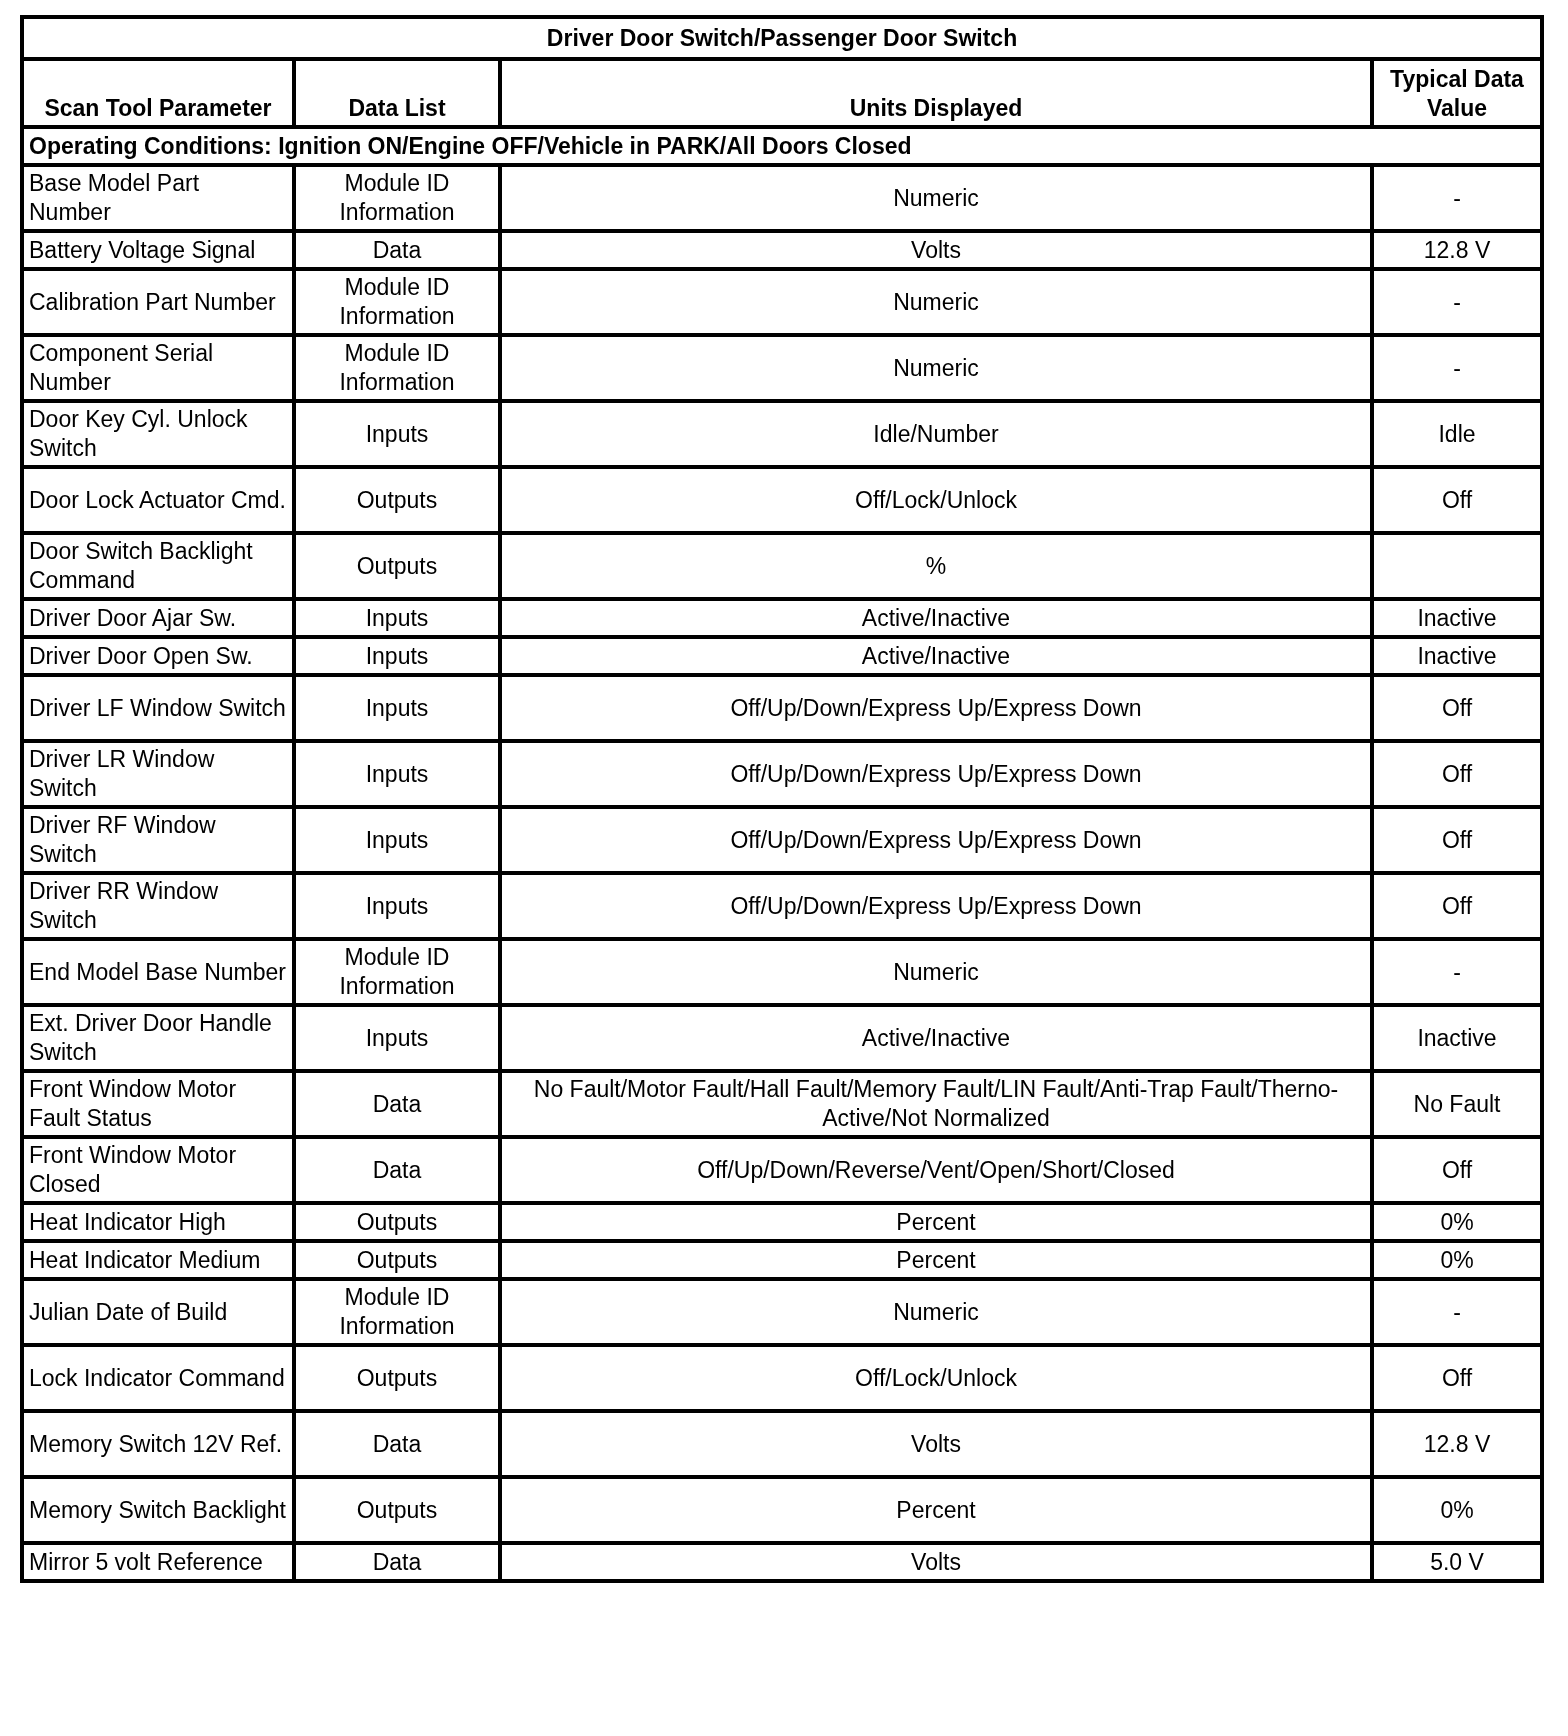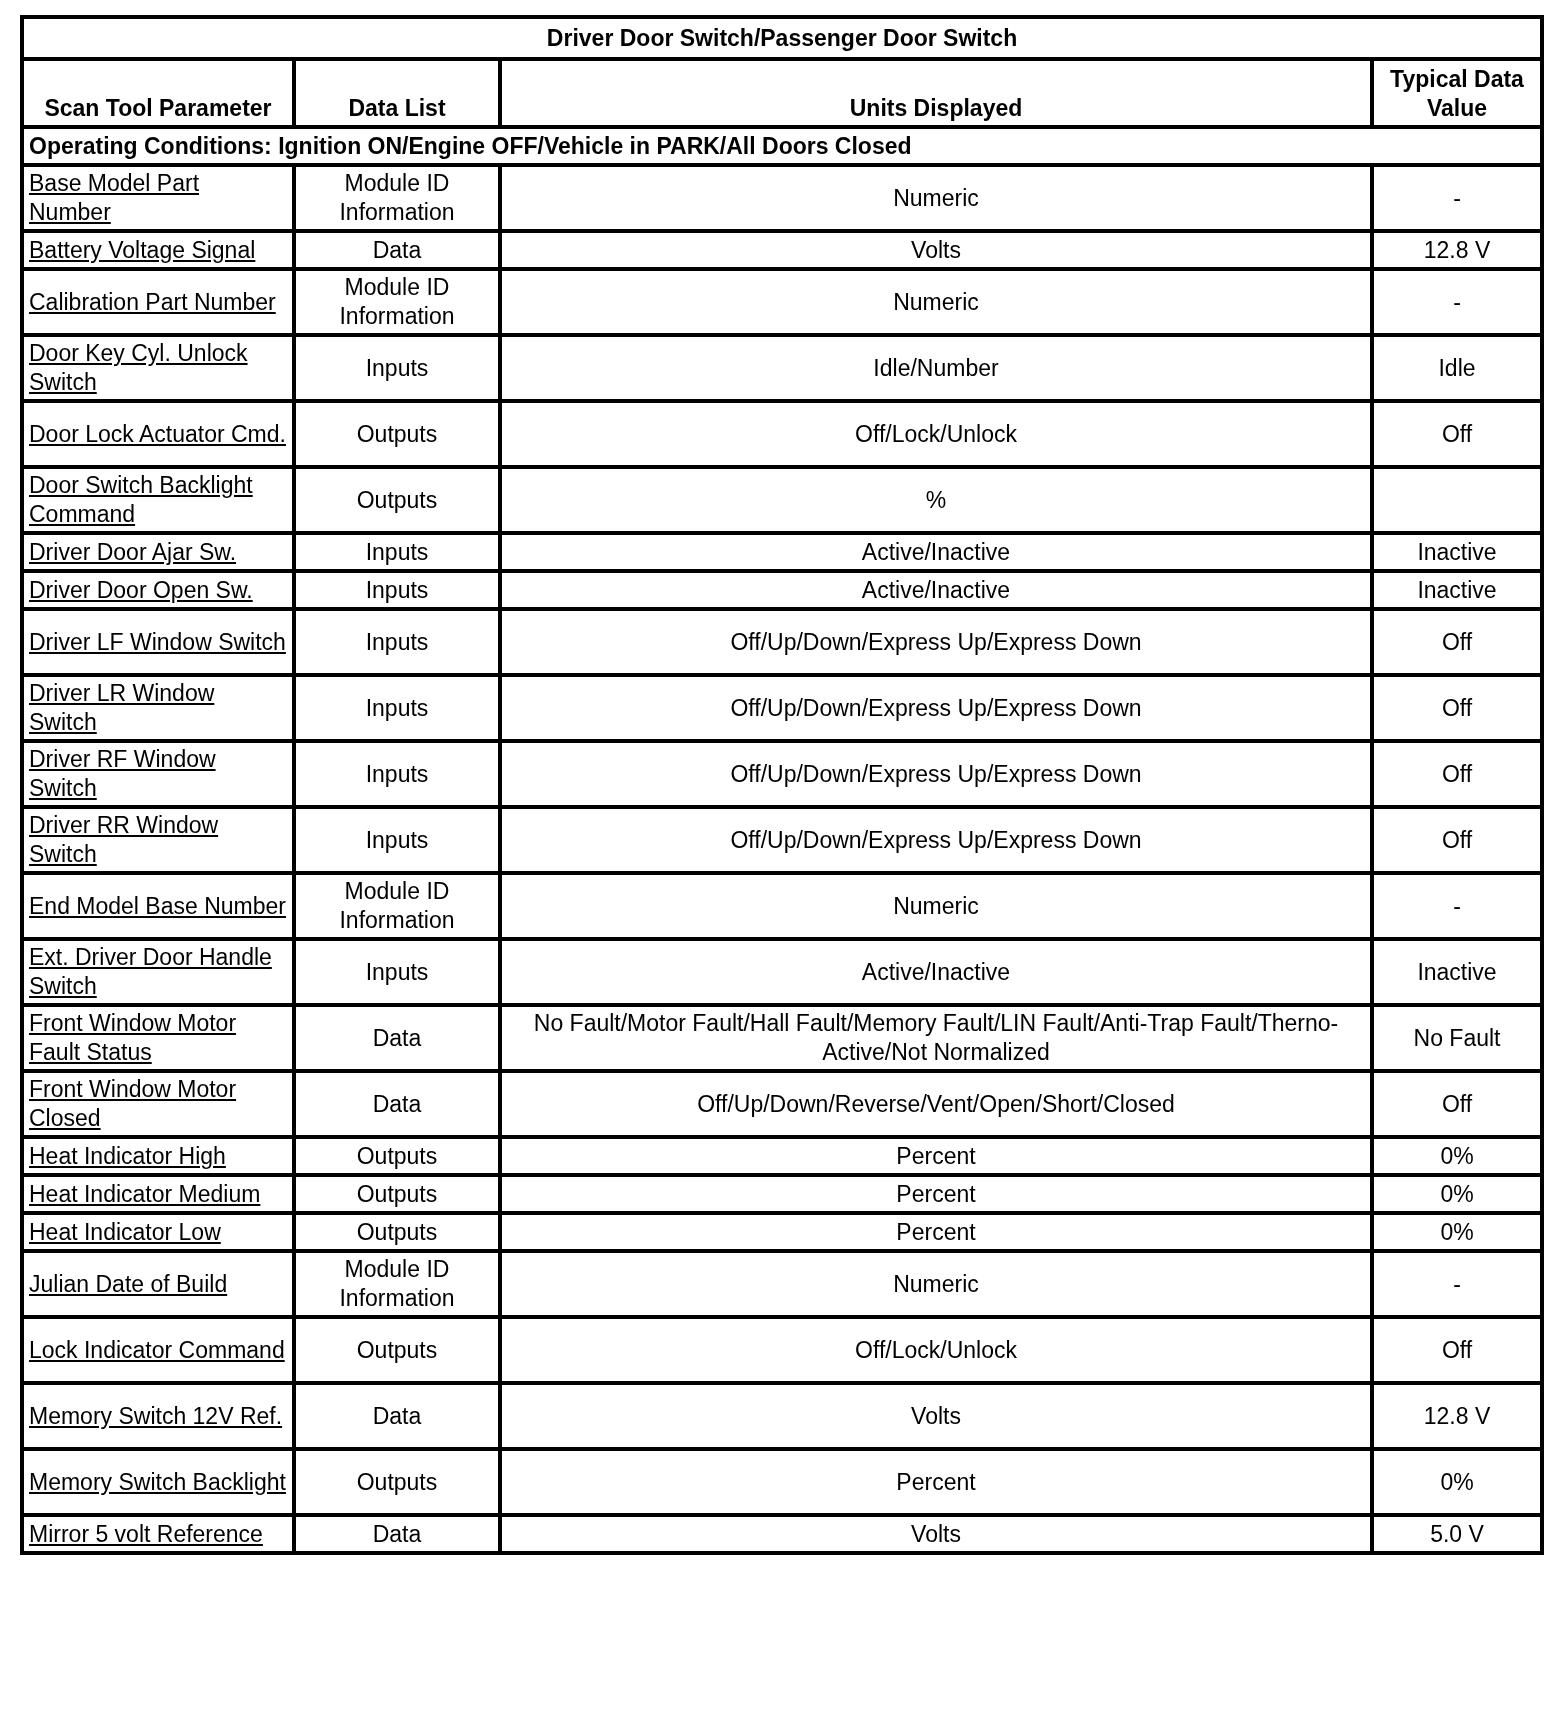--- a/index.html
+++ b/index.html
@@ -19,21 +19,21 @@
     col.c1 { width: 272px; }
     col.c2 { width: 206px; }
     col.c3 { width: 872px; }
     col.c4 { width: 170px; }
     tr.title th { height: 38px; text-align: center; font-weight: bold; }
     tr.head th { height: 62px; font-weight: bold; text-align: center; vertical-align: bottom; padding-bottom: 2px; }
     tr.head th.first { text-align: center; }
     tr.cond td { height: 34px; font-weight: bold; text-align: left; }
     tr.r1 td { height: 34px; }
     tr.r2 td { height: 62px; }
-    td.param { text-align: left; text-decoration: underline; }
+    td.param { text-align: left; }
     td.list, td.units, td.val { text-align: center; }
   </style>
 </head>
 <body>
 
 <table class="dt">
   <colgroup>
       <col class="c1">
       <col class="c2">
       <col class="c3">
@@ -69,20 +69,26 @@
         <td class="units">Volts</td>
         <td class="val">12.8 V</td>
       </tr>
       <tr class="r2">
         <td class="param">Calibration Part Number</td>
         <td class="list">Module ID Information</td>
         <td class="units">Numeric</td>
         <td class="val">-</td>
       </tr>
       <tr class="r2">
+        <td class="param">Component Serial Number</td>
+        <td class="list">Module ID Information</td>
+        <td class="units">Numeric</td>
+        <td class="val">-</td>
+      </tr>
+      <tr class="r2">
         <td class="param">Door Key Cyl. Unlock Switch</td>
         <td class="list">Inputs</td>
         <td class="units">Idle/Number</td>
         <td class="val">Idle</td>
       </tr>
       <tr class="r2">
         <td class="param">Door Lock Actuator Cmd.</td>
         <td class="list">Outputs</td>
         <td class="units">Off/Lock/Unlock</td>
         <td class="val">Off</td>
@@ -154,26 +160,20 @@
         <td class="val">Off</td>
       </tr>
       <tr class="r1">
         <td class="param">Heat Indicator High</td>
         <td class="list">Outputs</td>
         <td class="units">Percent</td>
         <td class="val">0%</td>
       </tr>
       <tr class="r1">
         <td class="param">Heat Indicator Medium</td>
-        <td class="list">Outputs</td>
-        <td class="units">Percent</td>
-        <td class="val">0%</td>
-      </tr>
-      <tr class="r1">
-        <td class="param">Heat Indicator Low</td>
         <td class="list">Outputs</td>
         <td class="units">Percent</td>
         <td class="val">0%</td>
       </tr>
       <tr class="r2">
         <td class="param">Julian Date of Build</td>
         <td class="list">Module ID Information</td>
         <td class="units">Numeric</td>
         <td class="val">-</td>
       </tr>

